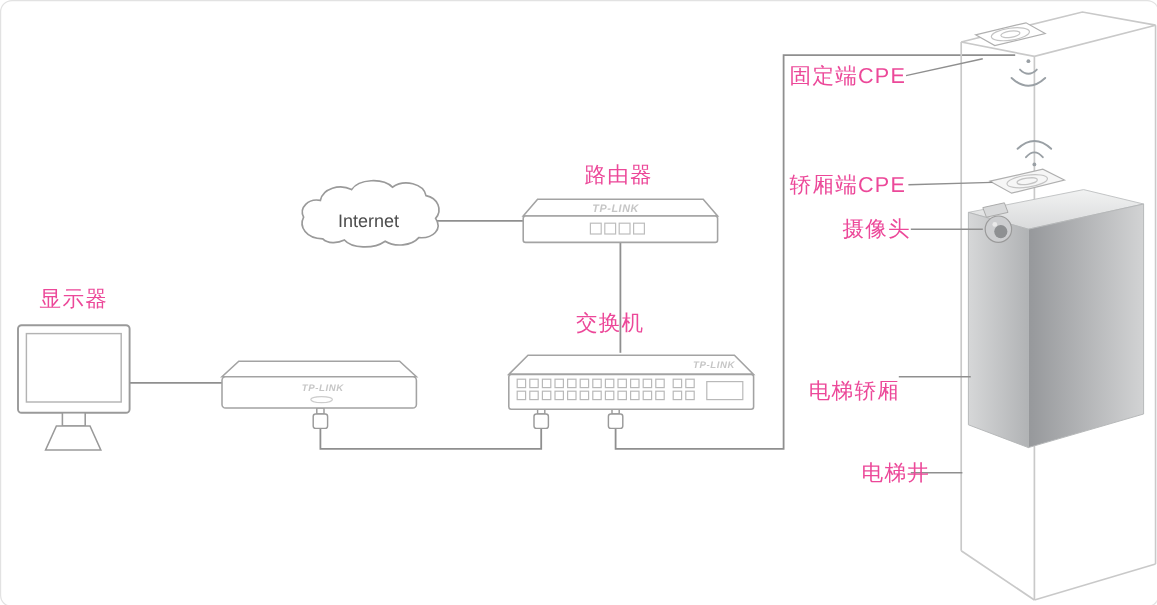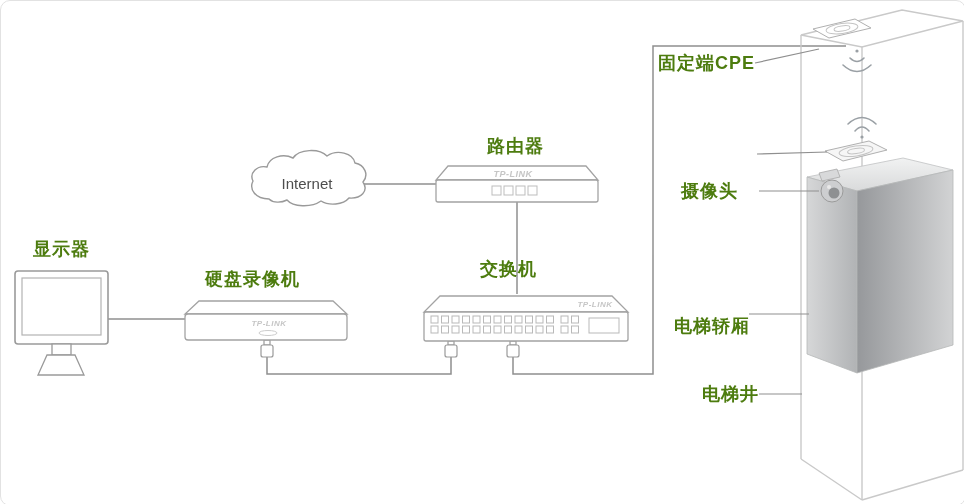--- a/index.html
+++ b/index.html
@@ -3,22 +3,22 @@
 <meta charset="utf-8">
 <style>
   html,body{margin:0;padding:0;background:#ffffff;}
   #canvas{
     position:relative;width:964px;height:504px;background:#ffffff;
     border:1px solid #e2e2e2;border-radius:10px;overflow:hidden;
     font-family:"Liberation Sans","DejaVu Sans",sans-serif;
   }
   #canvas svg{position:absolute;left:0;top:0;}
   .lbl{
-    position:absolute;color:#4d7c0f;font-size:18px;line-height:22px;
-    white-space:nowrap;letter-spacing:1px;font-weight:bold;
+    position:absolute;color:#ec4899;font-size:18px;line-height:22px;
+    white-space:nowrap;letter-spacing:1px;
   }
   .brand{
     font-family:"Liberation Sans",sans-serif;font-style:italic;font-weight:bold;
     fill:#c6c6c6;letter-spacing:.5px;font-size:8px;
   }
 </style>
 </head>
 <body>
 
 <div id="canvas">
@@ -178,21 +178,21 @@
     <g stroke="#8f8f8f" stroke-width="1.2">
       <line x1="754" y1="62" x2="818" y2="48"></line>
       <line x1="756" y1="153" x2="826" y2="151"></line>
       <line x1="758" y1="190" x2="818" y2="190"></line>
       <line x1="748" y1="313" x2="808" y2="313"></line>
       <line x1="758" y1="393" x2="801" y2="393"></line>
     </g>
   </svg>
 
   <div class="lbl" style="left:32px;top:237px">显示器</div>
-  <div class="lbl" style="left:204px;top:267px">硬盘录像机</div>
   <div class="lbl" style="left:486px;top:134px">路由器</div>
   <div class="lbl" style="left:479px;top:257px">交换机</div>
   <div class="lbl" style="left:657px;top:51px">固定端CPE</div>
-  <div class="lbl" style="left:680px;top:179px">摄像头</div>
+  <div class="lbl" style="left:657px;top:142px">轿厢端CPE</div>
+  <div class="lbl" style="left:701px;top:179px">摄像头</div>
   <div class="lbl" style="left:673px;top:314px">电梯轿厢</div>
-  <div class="lbl" style="left:701px;top:382px">电梯井</div>
+  <div class="lbl" style="left:717px;top:382px">电梯井</div>
 
 </div>
 
 </body></html>

